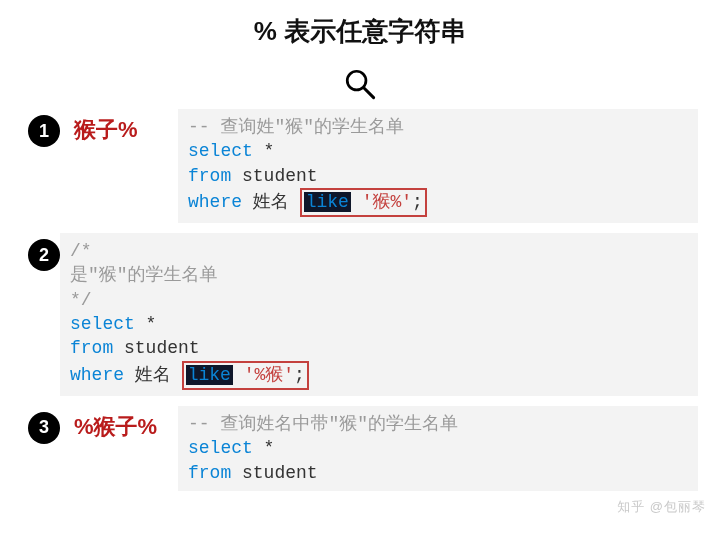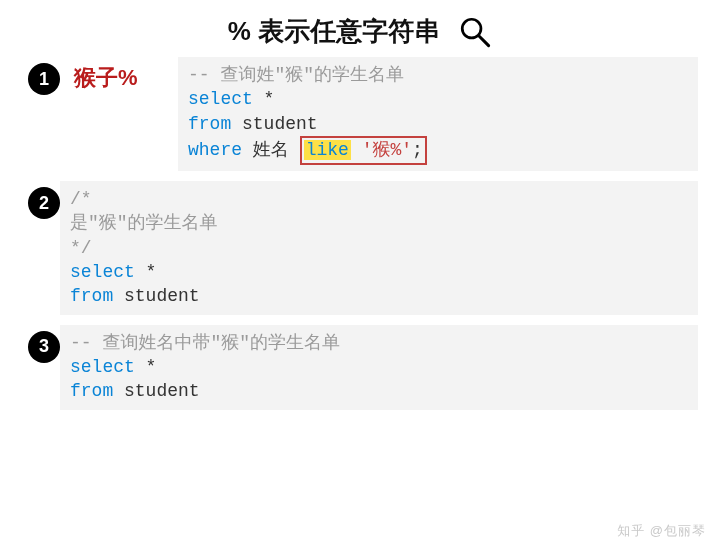--- a/index.html
+++ b/index.html
@@ -10,20 +10,21 @@
     font-family: "Microsoft YaHei", "PingFang SC", sans-serif;
     position: relative;
     overflow: hidden;
   }
   .header {
     display: flex;
     align-items: center;
     justify-content: center;
     padding: 14px 0 8px 0;
     gap: 18px;
+    flex-direction: column;
   }
   .header-title {
     font-size: 26px;
     font-weight: 700;
     color: #111;
   }
   .mag {
     width: 34px;
     height: 34px;
   }
@@ -66,32 +67,32 @@
     line-height: 1.35;
     flex: 1;
     position: relative;
   }
   .codebox .line { white-space: pre; }
   .cmt { color: #9a9a9a; }
   .kw  { color: #0a84d6; }
   .txt { color: #333; }
   .str { color: #c4413e; }
   .hl-like {
-    background: #fde047;
+    background: #0f172a;
     padding: 0 2px;
   }
   .boxed {
     border: 2px solid #c4413e;
     padding: 0 2px 1px 2px;
     display: inline-block;
   }
   .watermark {
     position: absolute;
     right: 14px;
-    bottom: 0;
+    bottom: 24px;
     color: #c9c9c9;
     font-size: 13px;
     letter-spacing: 1px;
   }
 </style>
 </head>
 <body>
 
 <div class="header">
   <span class="header-title">% 表示任意字符串</span>
@@ -119,27 +120,29 @@
   <div class="example">
     <div class="badge">
         <span>2</span>
       </div>
     <div class="codebox">
       <div class="line"><span class="cmt">/*</span></div>
       <div class="line"><span class="cmt">是"猴"的学生名单</span></div>
       <div class="line"><span class="cmt">*/</span></div>
       <div class="line"><span class="kw">select</span><span class="txt"> *</span></div>
       <div class="line"><span class="kw">from</span><span class="txt"> student</span></div>
+      <div class="line"><span class="kw">where</span><span class="txt"> 姓名 </span><span class="boxed"><span class="kw hl-like">like</span><span class="str"> '%猴'</span><span class="txt">;</span></span></div>
     </div>
   </div>
 
   <div class="example">
     <div class="badge">
         <span>3</span>
       </div>
+    <div class="pattern">%猴子%</div>
     <div class="codebox">
       <div class="line"><span class="cmt">-- 查询姓名中带"猴"的学生名单</span></div>
       <div class="line"><span class="kw">select</span><span class="txt"> *</span></div>
       <div class="line"><span class="kw">from</span><span class="txt"> student</span></div>
     </div>
   </div>
 
 </div>
 
 <div class="watermark">知乎 @包丽琴</div>

